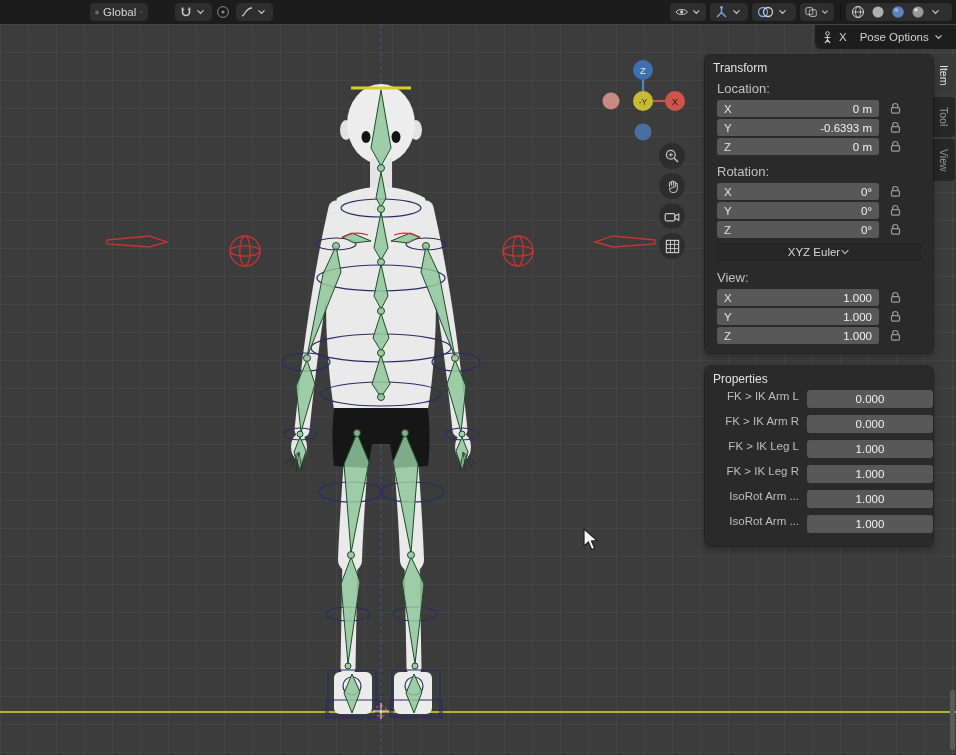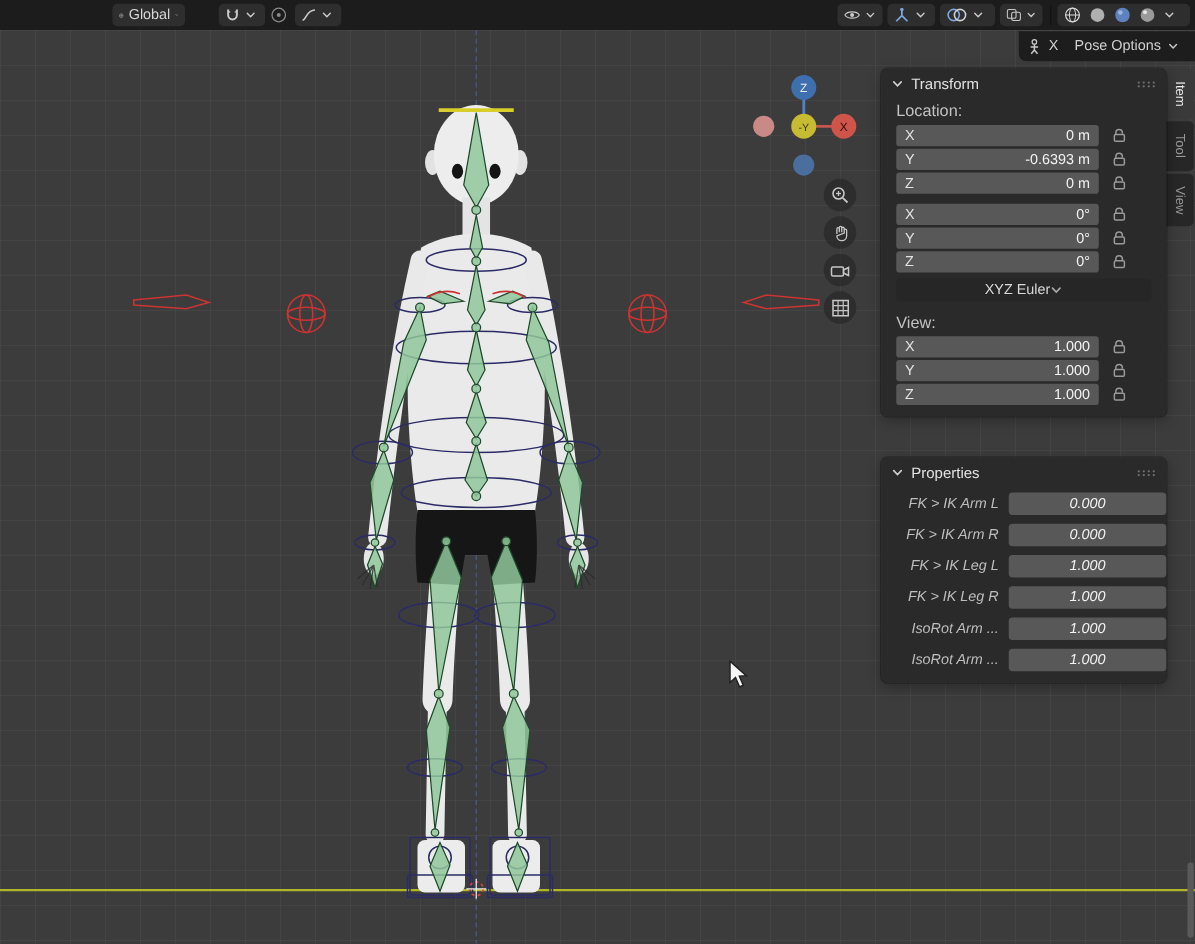--- a/index.html
+++ b/index.html
@@ -29,36 +29,36 @@
       linear-gradient(90deg, rgba(255,255,255,0.045) 1px, transparent 1px);
     background-size:28px 28px;}
   .scene{left:0;top:0;width:956px;height:755px;z-index:2;pointer-events:none;}
   
   .navgizmo{left:598px;top:58px;width:92px;height:88px;z-index:6;}
   .vbtn{width:26px;height:26px;border-radius:50%;background:rgba(33,33,33,0.55);z-index:6;
         display:flex;align-items:center;justify-content:center;color:#c6c6c6;}
   
   .panel{background:rgba(41,41,41,0.97);border-radius:5px;z-index:10;
          box-shadow:0 0 0 1px rgba(0,0,0,0.28), 0 3px 10px rgba(0,0,0,0.3);}
-  .panel-header{height:24px;display:flex;align-items:center;gap:6px;padding:0 8px;}
+  .panel-header{height:24px;display:flex;align-items:flex-start;gap:6px;padding:0 8px;flex-direction:column;}
   .panel-header .title{font-size:12px;color:#e2e2e2;flex:1;}
   .panel-header .chev{color:#cfcfcf;}
   .panel-header .grip{color:#6f6f6f;}
   .sec-label{height:20px;line-height:20px;padding-left:12px;font-size:13px;color:#c2c2c2;}
   .frow{display:flex;align-items:center;height:19px;padding-left:12px;}
   .field{width:162px;height:17px;background:#585858;border-radius:2.5px;display:flex;align-items:center;
          justify-content:space-between;padding:0 7px;box-sizing:border-box;font-size:11.5px;color:#f2f2f2;}
   .field .ax{color:#e3e3e3;}
   .lockbtn{margin-left:10px;color:#9a9a9a;display:block;}
   .dd{margin:4px 12px 3px 12px;height:18px;background:#262626;border-radius:3px;display:flex;align-items:center;
       justify-content:center;padding:0 8px;font-size:11.5px;color:#d8d8d8;}
   .dd .chev{color:#aaa;}
   .gap6{height:6px;} .gap4{height:4px;}
   
-  .prow{display:flex;align-items:center;height:25px;padding-left:4px;font-style:italic;}
+  .prow{display:flex;align-items:flex-start;height:25px;padding-left:4px;}
   .plabel{width:90px;text-align:right;font-size:11.5px;color:#bdbdbd;padding-right:8px;white-space:nowrap;
           overflow:hidden;}
   .pfield{width:126px;height:18px;background:#585858;border-radius:3px;display:flex;align-items:center;
           justify-content:center;font-size:11.5px;color:#f2f2f2;}
   
   .tabcol{left:933px;top:55px;z-index:9;display:flex;flex-direction:column;gap:2px;}
   .vtab{writing-mode:vertical-rl;width:22px;display:flex;align-items:center;justify-content:center;
         font-size:10.5px;border-radius:0 4px 4px 0;padding:10px 0;box-sizing:border-box;}
   .vtab.active{background:#3a3a3a;color:#ececec;}
   .vtab.idle{background:#272727;color:#999;}
@@ -403,20 +403,21 @@
     <div class="field">
       <span class="ax">Z</span>
       <span class="fv">0 m</span>
     </div>
     <svg class="lockbtn" width="13" height="13">
         <use href="#i-lock"></use>
       </svg>
   </div>
 
   <div class="gap6"></div>
+  <div class="sec-label">Rotation:</div>
   <div class="frow">
     <div class="field">
       <span class="ax">X</span>
       <span class="fv">0°</span>
     </div>
     <svg class="lockbtn" width="13" height="13">
         <use href="#i-lock"></use>
       </svg>
   </div>
   <div class="frow">

